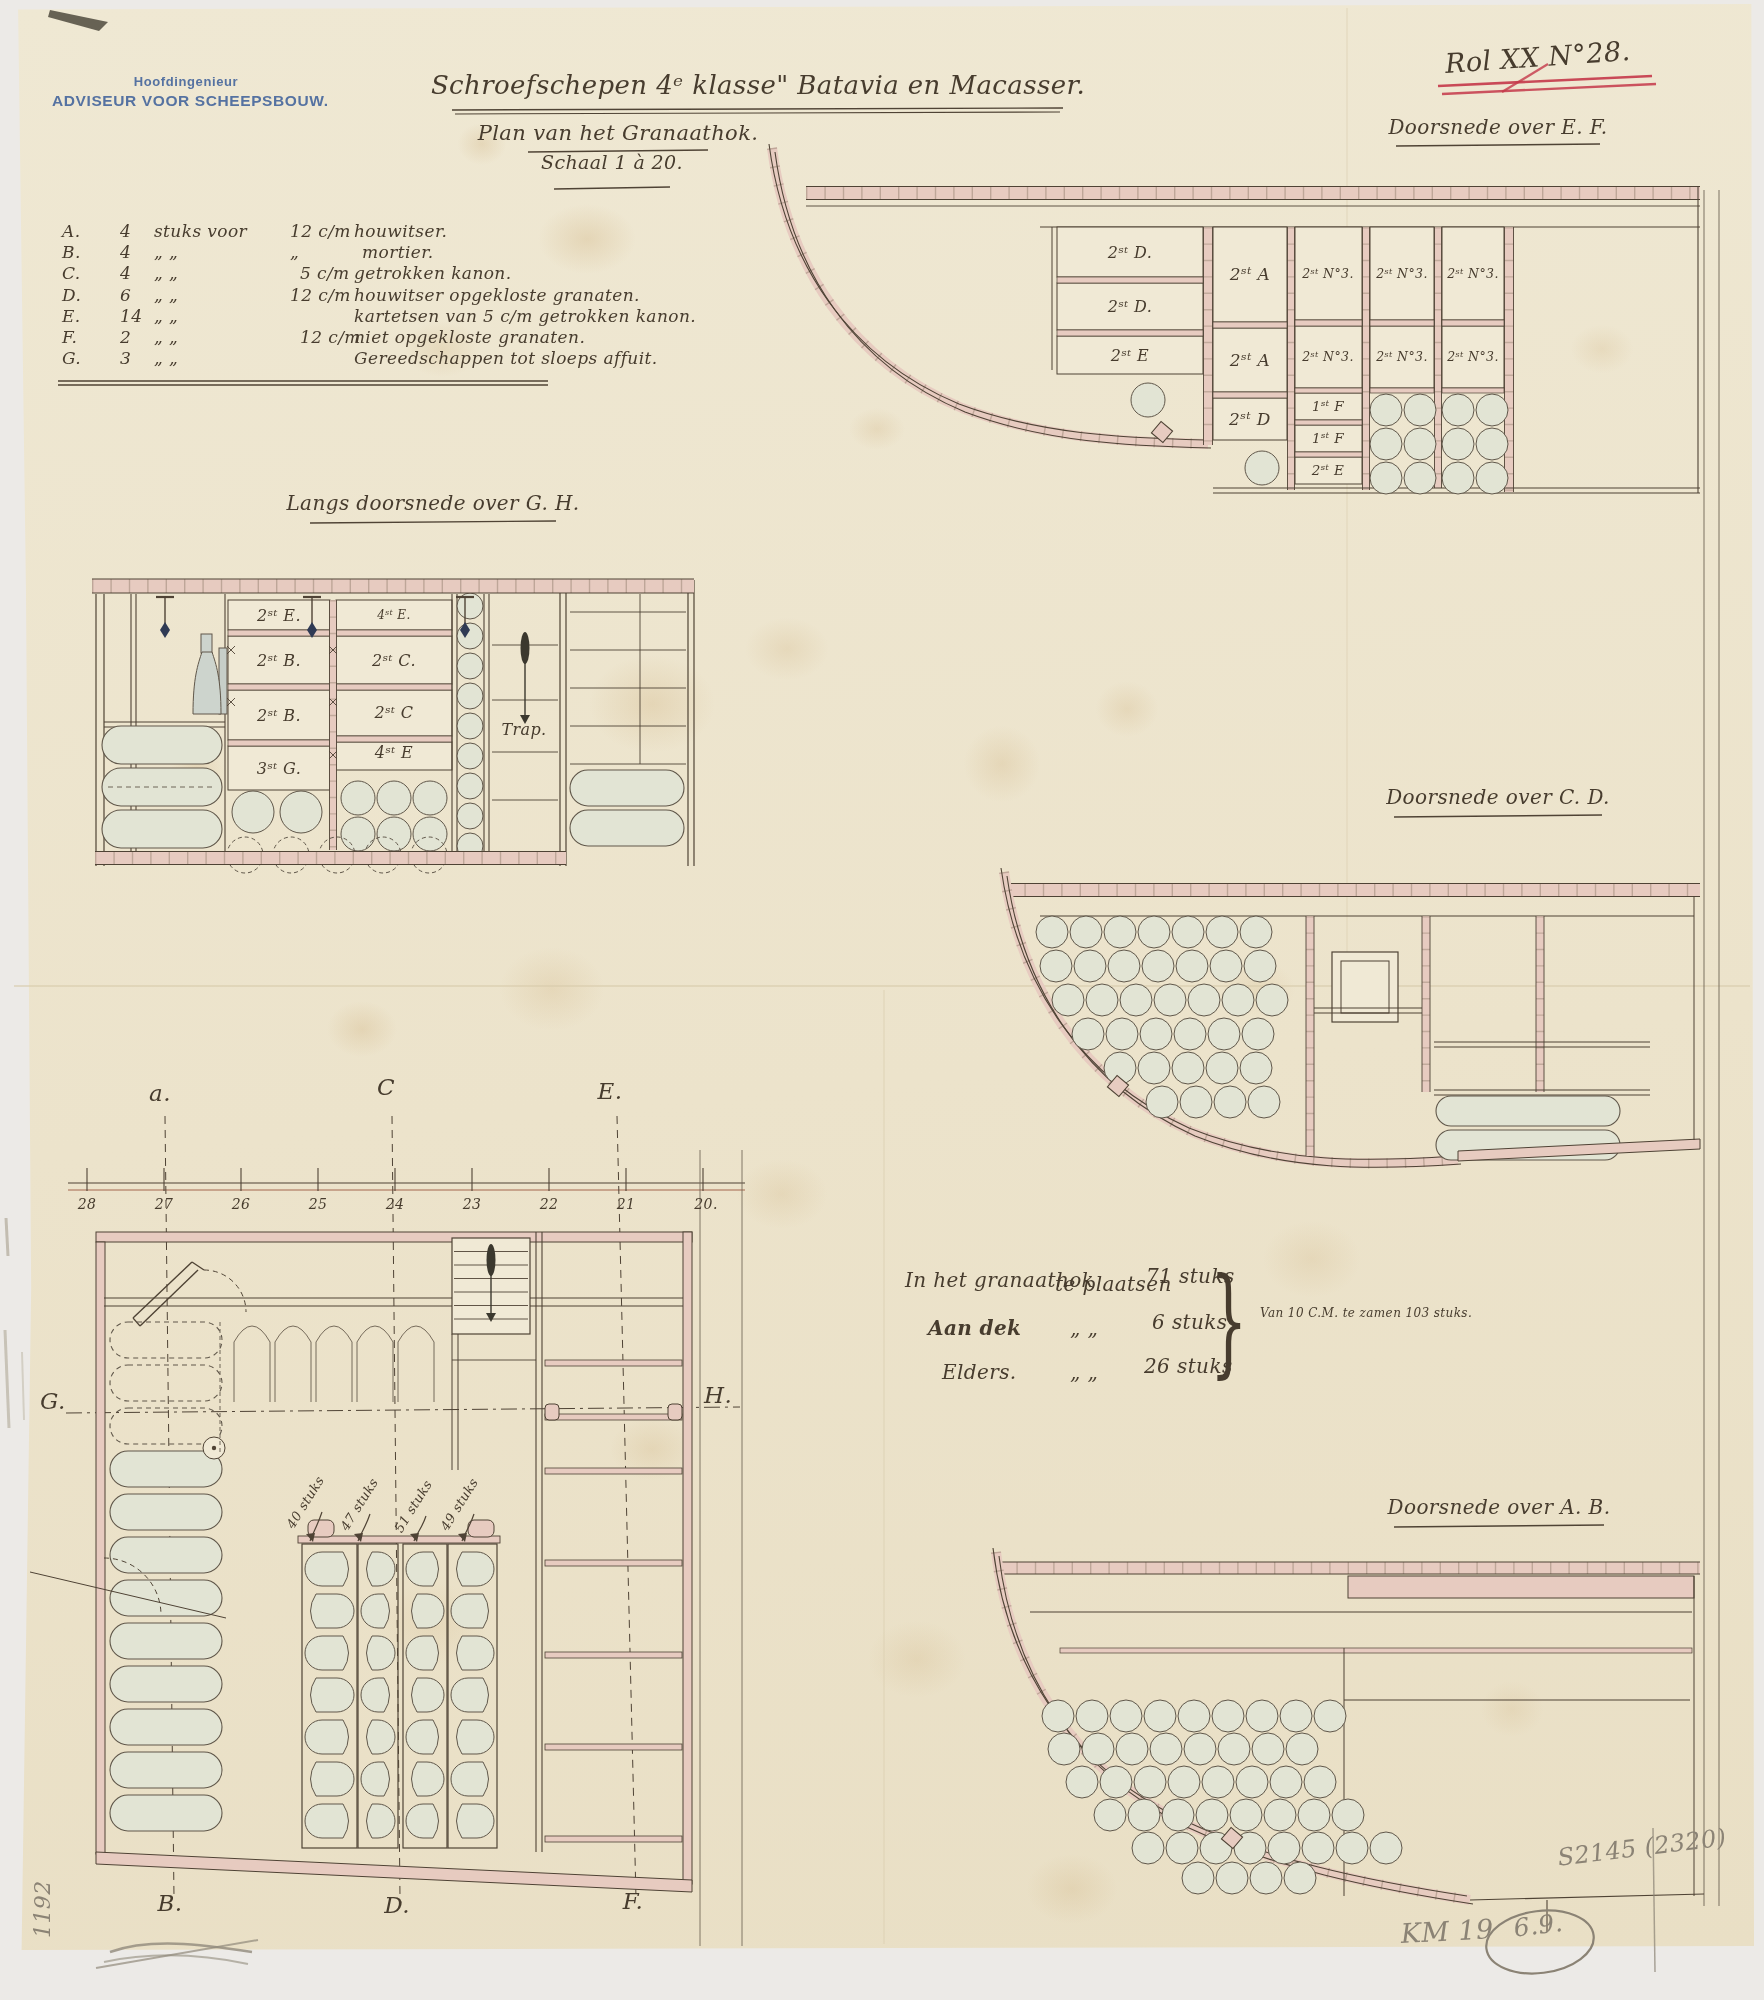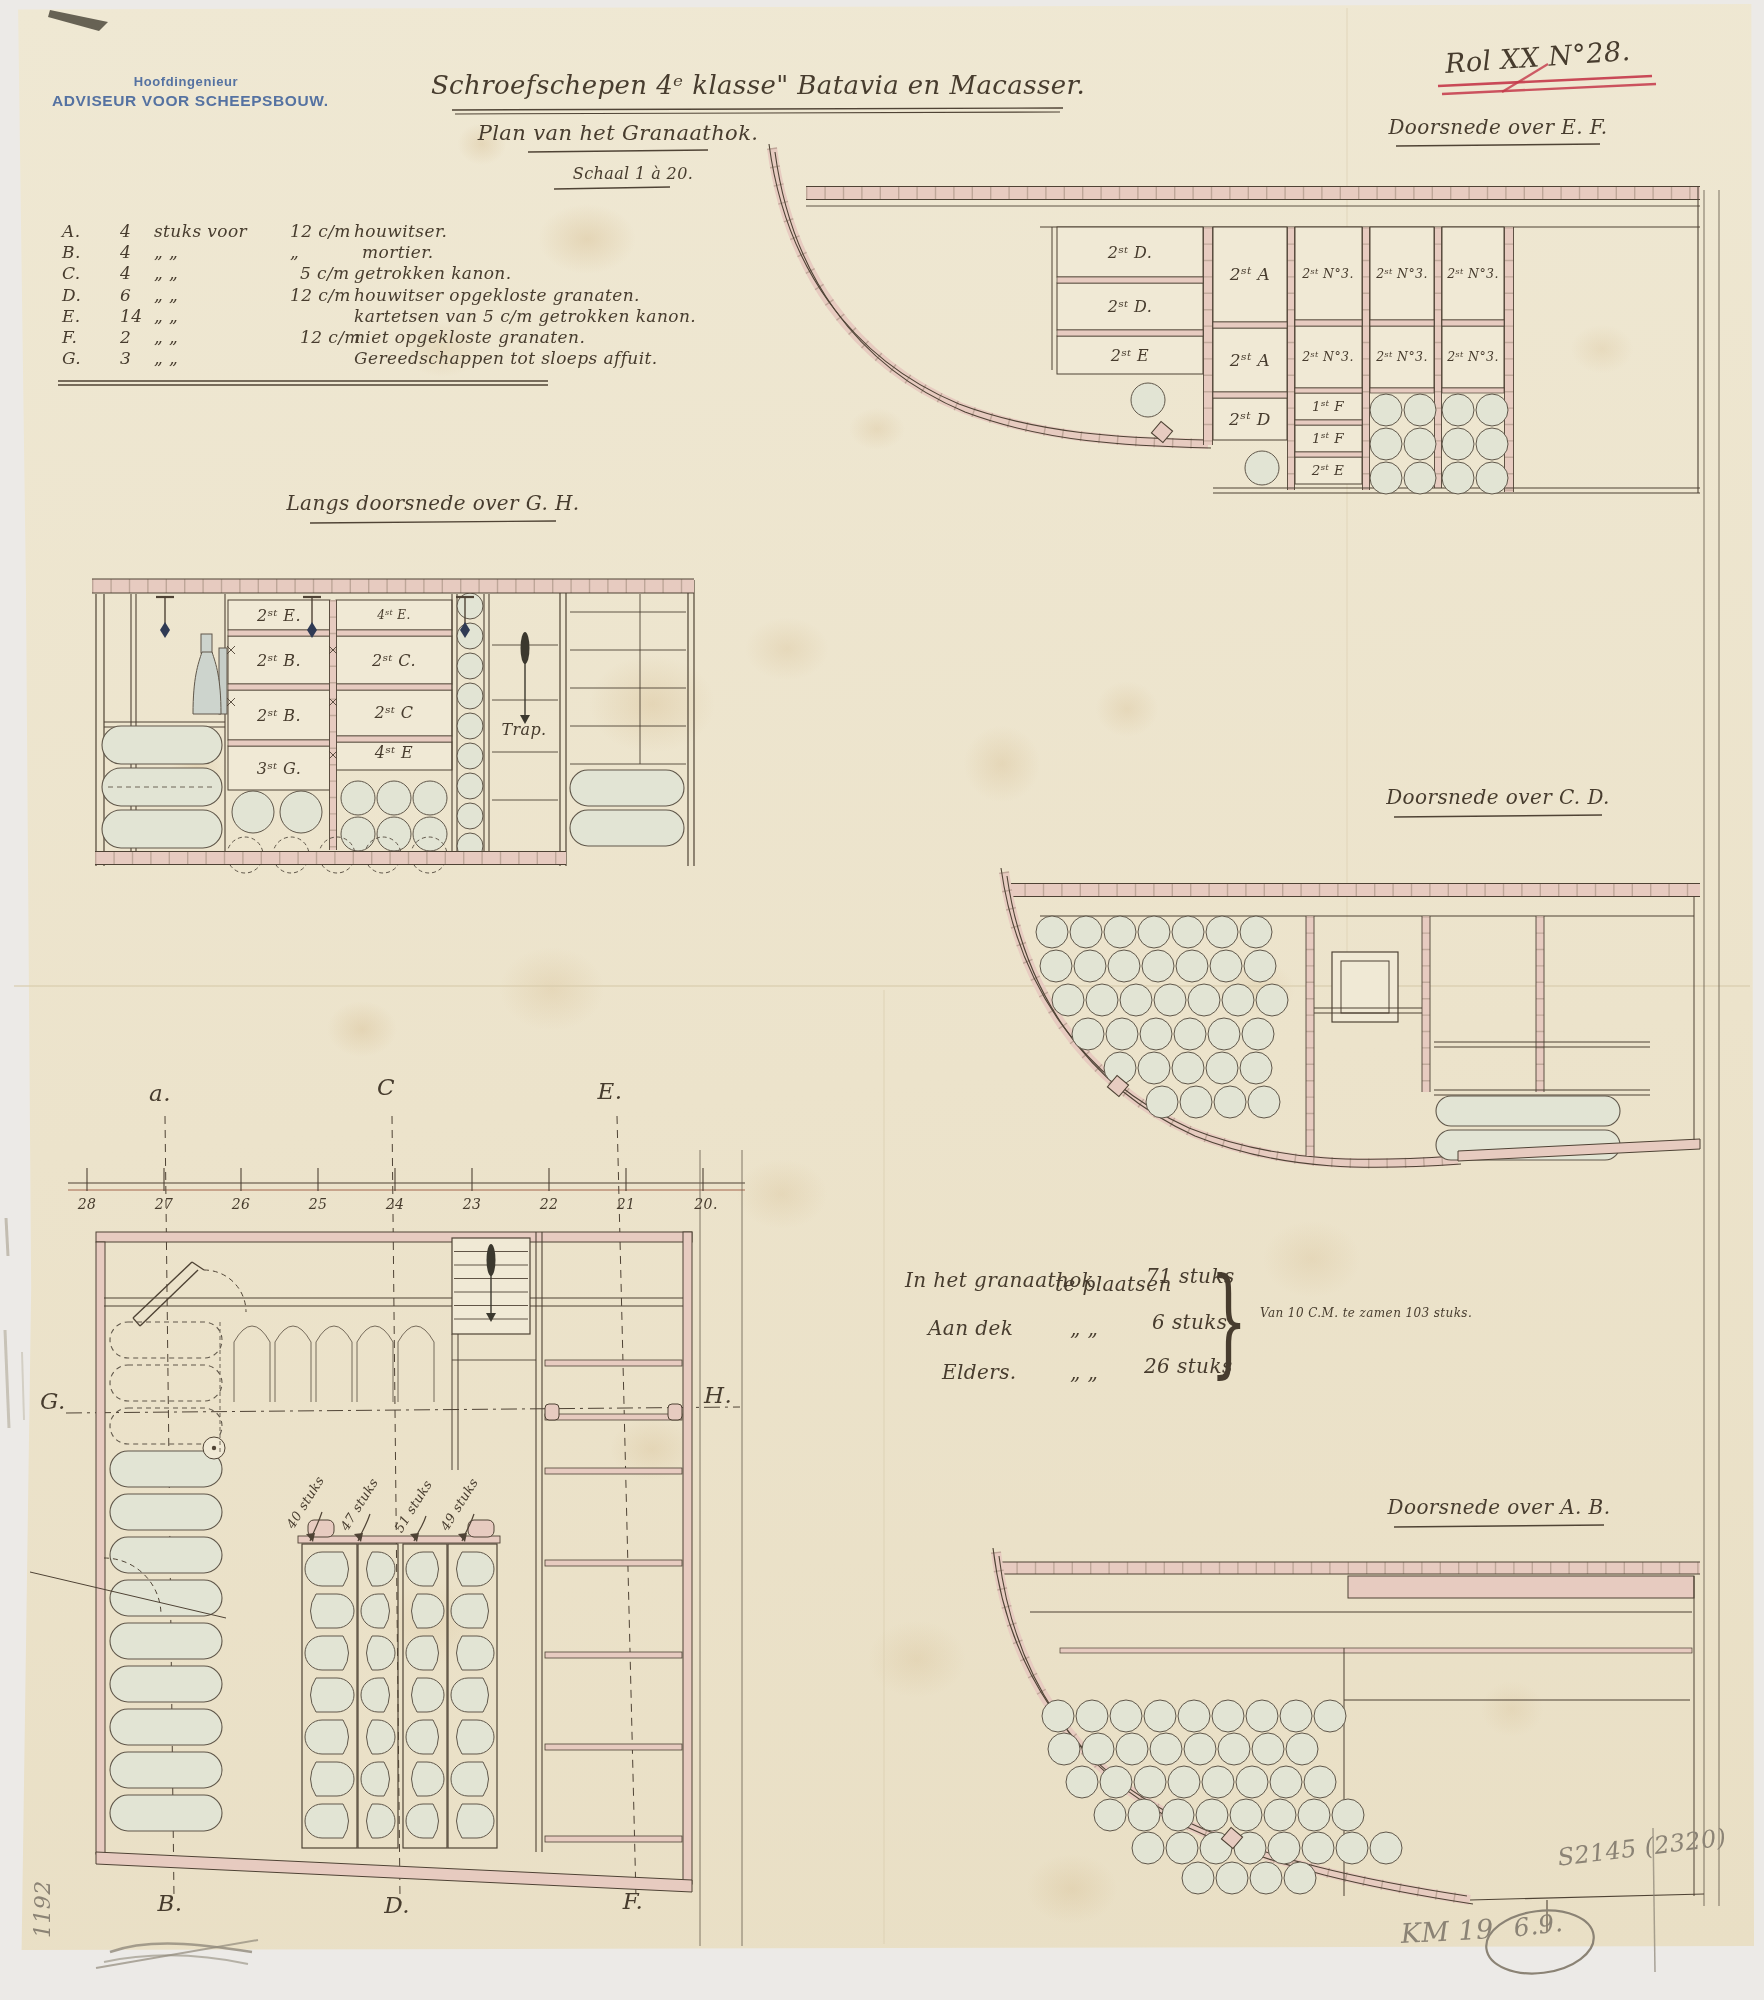--- a/index.html
+++ b/index.html
@@ -506,21 +506,21 @@
       <line x1="1653" y1="1828" x2="1655" y2="1972" stroke="#8b8375" stroke-width="1.5" opacity="0.7"></line>
     </svg>
 
   <div class="t stamp ctr" style="left:170px;top:74px;font-size:13px;padding-left:32px;">Hoofdingenieur</div>
   <div class="t stamp" style="left:52px;top:92px;font-size:15.5px;">ADVISEUR VOOR SCHEEPSBOUW.</div>
 
   <div class="t" style="left:1444px;top:48px;font-size:27px;transform:rotate(-4deg);transform-origin:0 0;">Rol XX N°28.</div>
 
   <div class="t ctr" style="left:758px;top:70px;font-size:26px;">Schroefschepen 4ᵉ klasse" Batavia en Macasser.</div>
   <div class="t ctr" style="left:618px;top:121px;font-size:21px;">Plan van het Granaathok.</div>
-  <div class="t ctr" style="left:612px;top:164px;font-size:16px;margin-left:21px;">Schaal 1 à 20.</div>
+  <div class="t ctr" style="left:612px;top:151px;font-size:19px;">Schaal 1 à 20.</div>
   <div class="t ctr" style="left:1498px;top:115px;font-size:20px;">Doorsnede over E. F.</div>
   <div class="t ctr" style="left:433px;top:491px;font-size:20px;">Langs doorsnede over G. H.</div>
   <div class="t ctr" style="left:1498px;top:785px;font-size:20px;">Doorsnede over C. D.</div>
   <div class="t ctr" style="left:1499px;top:1495px;font-size:20px;">Doorsnede over A. B.</div>
 
   <div class="t" style="left:62px;top:221px;width:560px;">
     <div class="legend-row">
       <span class="lg-k">A.</span>
         <span class="lg-q">4</span>
         <span class="lg-d1">stuks voor</span>
@@ -614,21 +614,21 @@
   <div class="t ctr" style="left:633px;top:1888px;font-size:23px;">F.</div>
 
   <div class="t" style="left:296px;top:1516px;font-size:13px;transform:rotate(-58deg);transform-origin:0 100%;">40 stuks</div>
   <div class="t" style="left:350px;top:1518px;font-size:13px;transform:rotate(-58deg);transform-origin:0 100%;">47 stuks</div>
   <div class="t" style="left:404px;top:1520px;font-size:13px;transform:rotate(-58deg);transform-origin:0 100%;">51 stuks</div>
   <div class="t" style="left:450px;top:1518px;font-size:13px;transform:rotate(-58deg);transform-origin:0 100%;">49 stuks</div>
 
   <div class="t" style="left:905px;top:1268px;font-size:20px;">In het granaathok</div>
   <div class="t" style="left:1055px;top:1272px;font-size:20px;">te plaatsen</div>
   <div class="t" style="left:1146px;top:1264px;font-size:20px;">71 stuks</div>
-  <div class="t" style="left:928px;top:1316px;font-size:20px;">Aan dek</div>
+  <div class="t" style="left:928px;top:1316px;font-size:20px;font-weight:bold;">Aan dek</div>
   <div class="t" style="left:1070px;top:1316px;font-size:20px;">„      „</div>
   <div class="t" style="left:1152px;top:1310px;font-size:20px;">6 stuks</div>
   <div class="t" style="left:942px;top:1360px;font-size:20px;">Elders.</div>
   <div class="t" style="left:1070px;top:1360px;font-size:20px;">„      „</div>
   <div class="t" style="left:1144px;top:1354px;font-size:20px;">26 stuks</div>
   <div class="t" style="left:1210px;top:1252px;font-size:118px;font-style:normal;transform:scaleX(.5);transform-origin:0 0;">}</div>
   <div class="t" style="left:1260px;top:1306px;font-size:12px;">Van 10 C.M. te zamen 103 stuks.</div>
 
   <div class="t pencil" style="left:1556px;top:1844px;font-size:24px;transform:rotate(-7deg);transform-origin:0 0;">S2145 (2320)</div>
   <div class="t pencil" style="left:1400px;top:1918px;font-size:27px;transform:rotate(-3deg);transform-origin:0 0;">KM 19</div>

